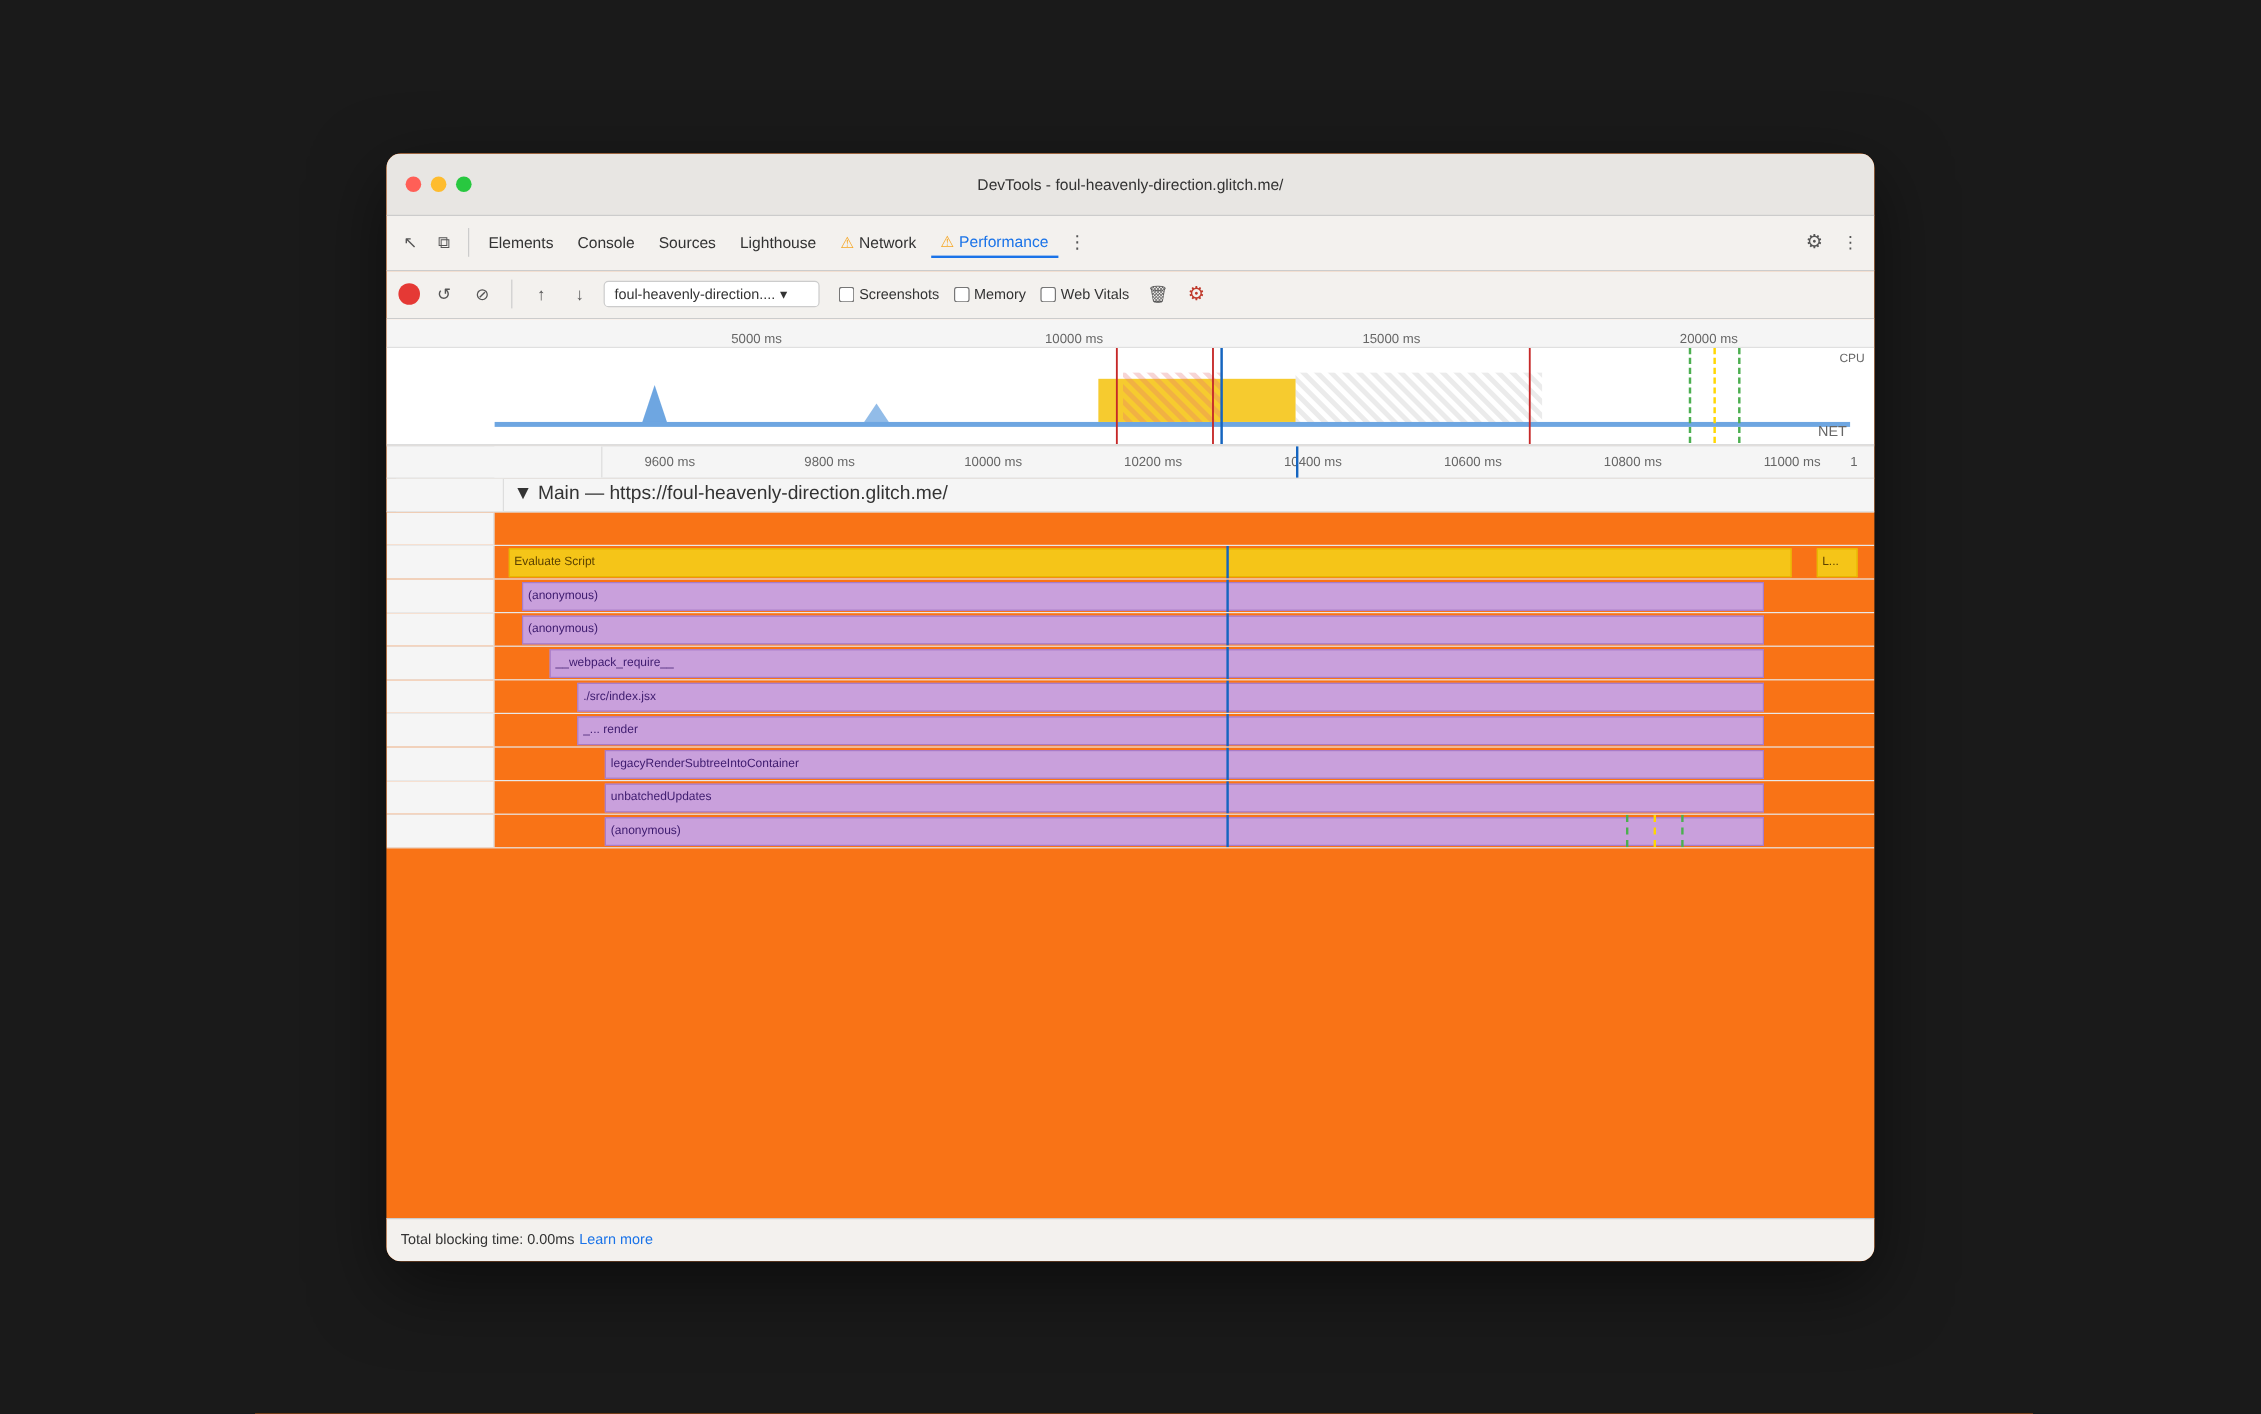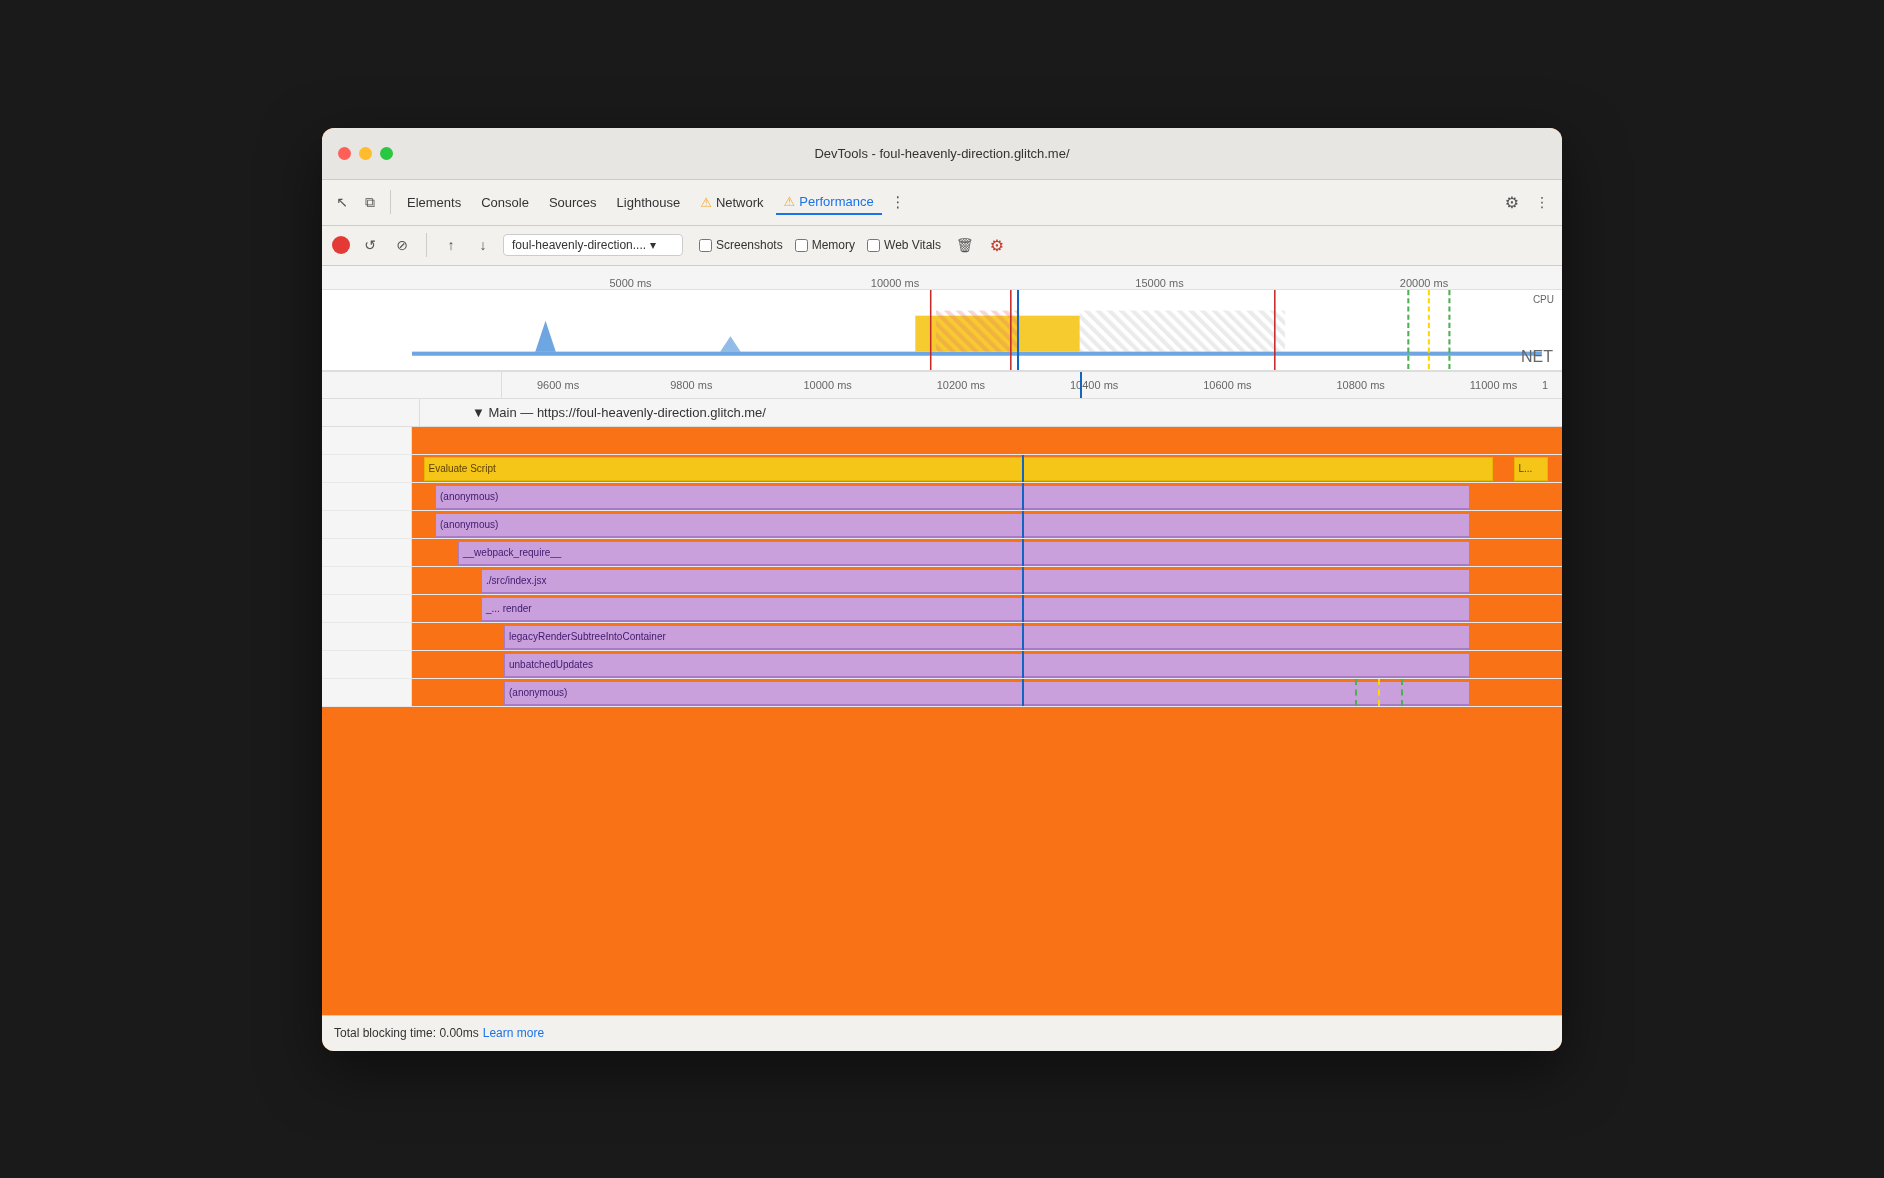--- a/index.html
+++ b/index.html
@@ -183,23 +183,23 @@
     }
     .cpu-label {
       position: absolute;
       right: 8px;
       top: 4px;
       font-size: 10px;
       color: #666;
     }
     .net-label {
       position: absolute;
-      right: 9px;
+      right: 23px;
       bottom: 4px;
-      font-size: 16px;
+      font-size: 12px;
       color: #666;
     }
     
     .time-labels {
       height: 28px;
       background: #f5f5f5;
       border-bottom: 1px solid #ddd;
       border-top: 1px solid #ddd;
       display: flex;
       align-items: center;
@@ -250,24 +250,23 @@
       background: #f5f5f5;
       padding: 1px 4px;
     }
     .main-header {
       height: 28px;
       background: #f5f5f5;
       border-bottom: 1px solid #ddd;
       display: flex;
       align-items: center;
       padding-left: 8px;
-      font-size: 13px;
-      color: #333;
-      position: relative;
-      gap: 44px;
+      font-size: 16px;
+      color: #333;
+      position: relative;
     }
     .main-header-label { font-weight: 500; }
     .flame-rows {
       position: relative;
     }
     .flame-row {
       height: 28px;
       border-bottom: 1px solid #e8e8e8;
       display: flex;
       align-items: stretch;

